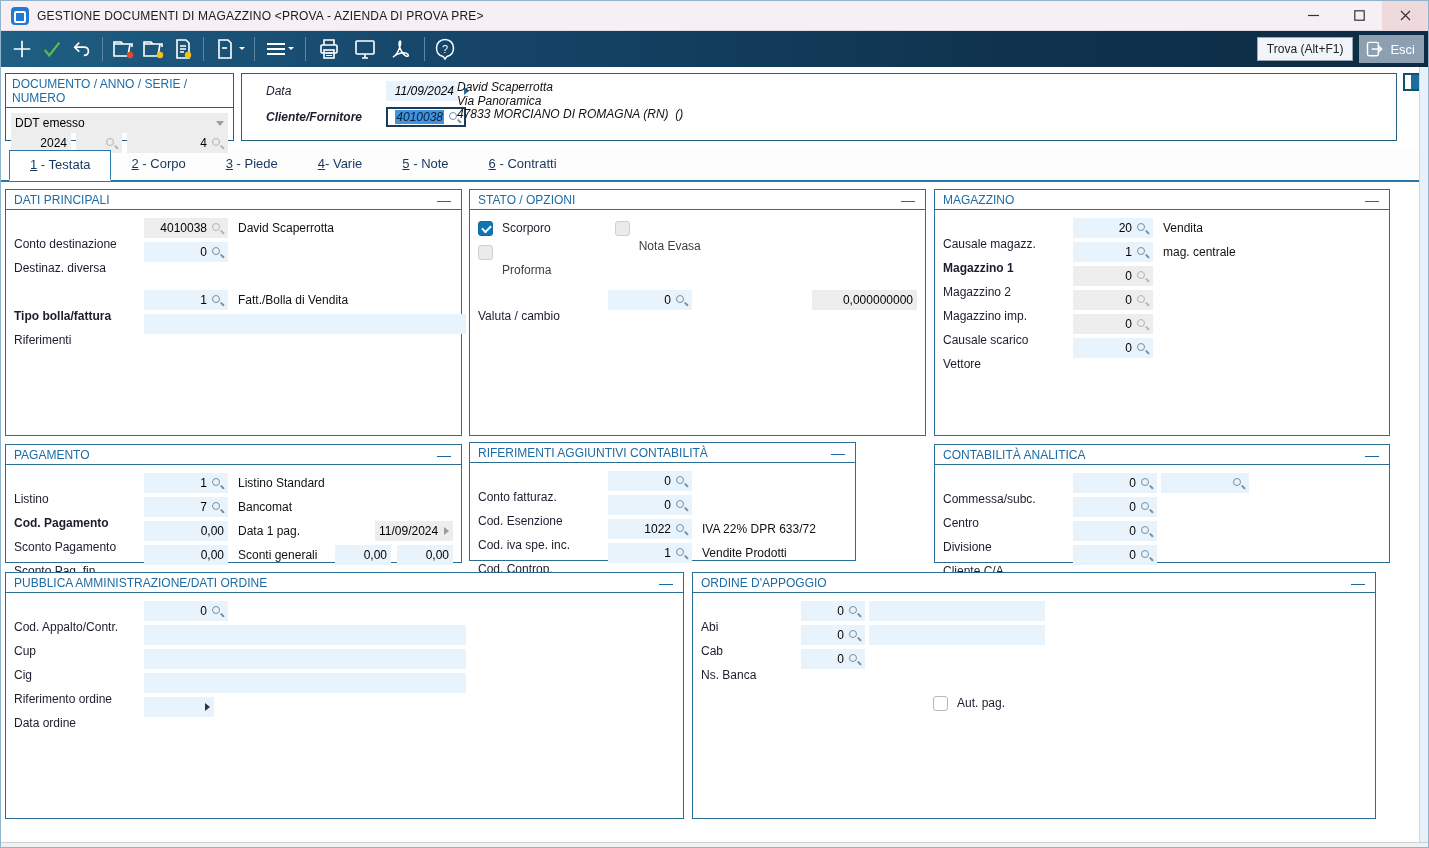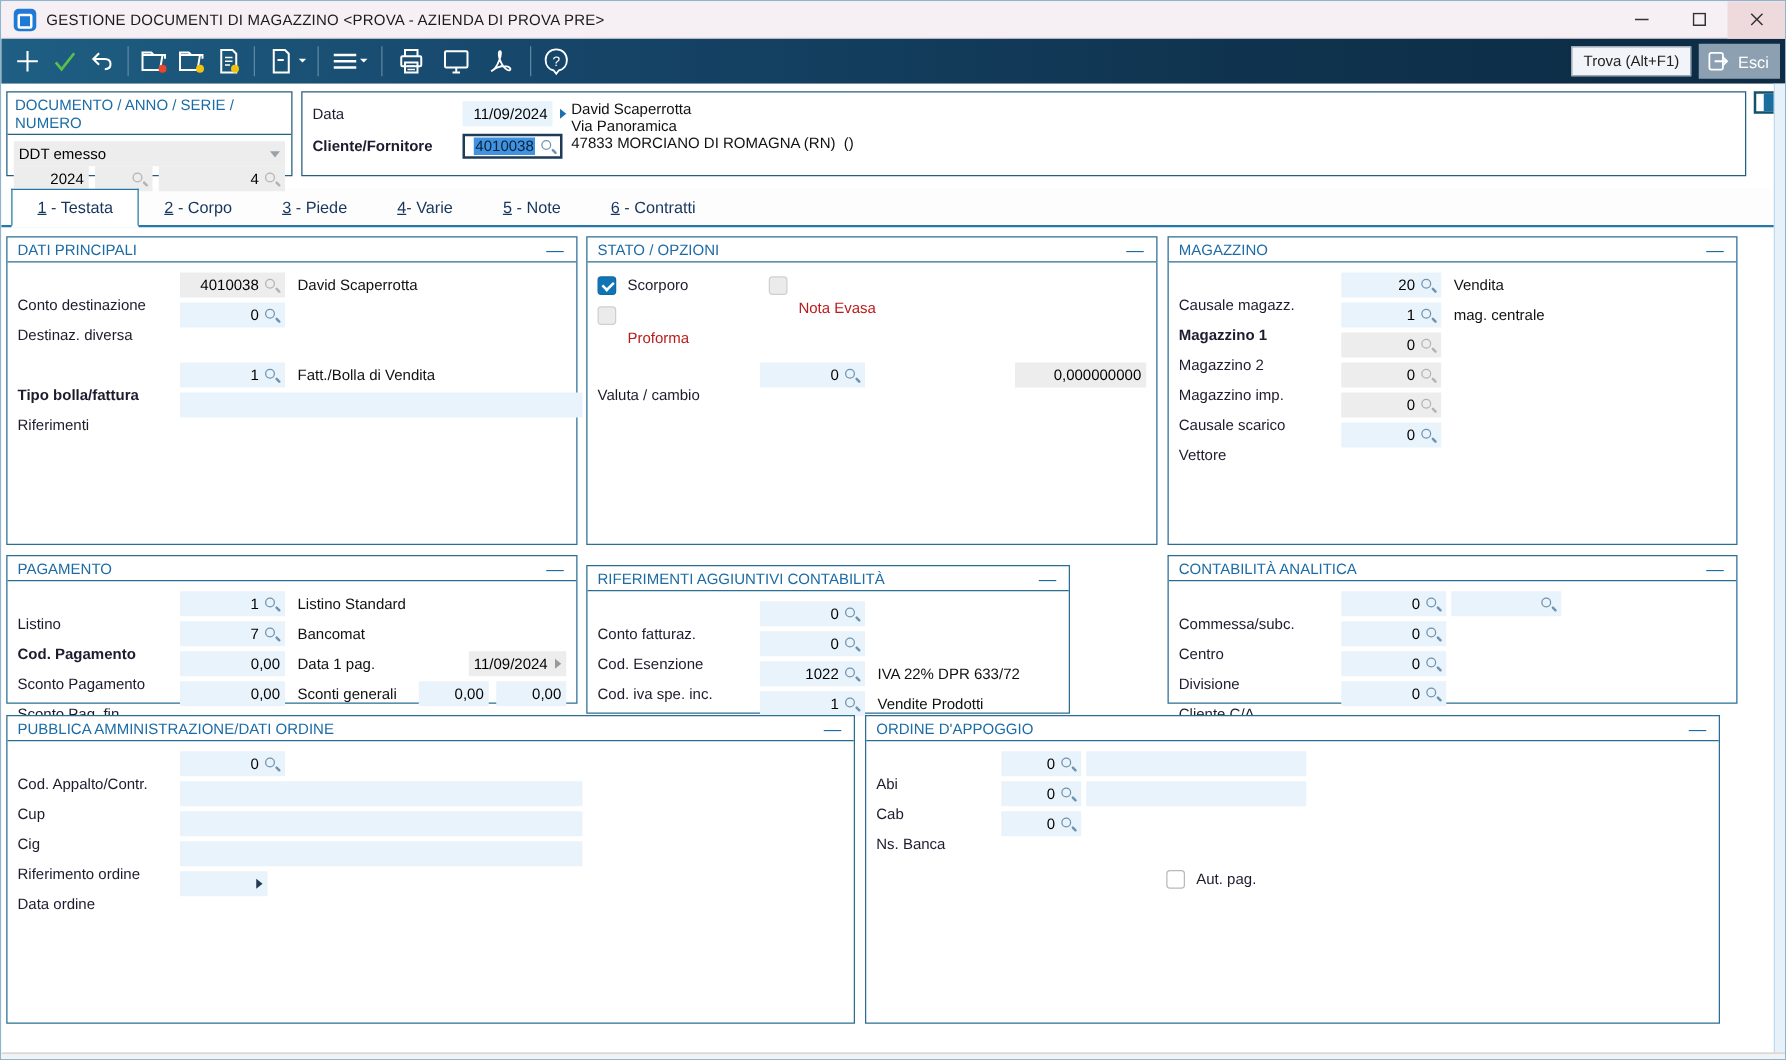--- a/index.html
+++ b/index.html
@@ -28,21 +28,21 @@
   .esci { background:#8da0b2; color:#fff; height:28px; padding:0 9px 0 6px; margin-left:6px;
     display:flex; align-items:center; gap:5px; font-size:13px; }
 
   
   .headerband { position:relative; height:83px; background:#fff; }
   .fieldset { position:absolute; border:1.5px solid #235f7e; background:#fff; }
   .fs-doc { left:4px; top:6px; width:229px; height:68px; }
   .fs-doc .fstitle { color:#1c6ba5; font-size:12px; padding:3px 6px 2px; border-bottom:1.5px solid #235f7e; }
   .fs-doc .ddrow { margin:5px 5px 0; }
   .fs-doc .fldrow { display:flex; gap:5px; margin:0 5px 0; }
-  .fs-main { left:240px; top:6px; width:1156px; height:68px; padding:6px 8px 0; }
+  .fs-main { left:240px; top:6px; width:1156px; height:68px; padding:6px 24px 0;font-style:italic; }
   .hrow { display:flex; align-items:center; height:22px; }
   .hlabel { width:120px; }
   .addr { position:absolute; left:215px; top:7px; line-height:13.5px; color:#111; }
   .toggleicon { position:absolute; left:1402px; top:6px; width:19px; height:18px; border:2px solid #14516e;
     background:#fff; }
   .toggleicon::after { content:""; position:absolute; right:0; top:0; width:9px; height:14px; background:#1a6f9e; }
 
   
   .fld { height:20px; background:#e9f3fb; display:flex; align-items:center; padding:0 4px; }
   .fld .val { flex:1; text-align:right; color:#000; white-space:nowrap; }
@@ -57,38 +57,38 @@
     background:#6e93b0; transform:rotate(45deg); border-radius:1px; }
   .mag.dis::before { border-color:#b3b3b3; } .mag.dis::after { background:#b3b3b3; }
   .arrow-r { width:0; height:0; border-left:5px solid #1d6fae; border-top:4px solid transparent;
     border-bottom:4px solid transparent; margin-left:6px; flex:0 0 auto; }
   .arrow-r.dark { border-left-color:#243a52; margin-left:2px; }
   .arrow-r.grey { border-left-color:#9a9a9a; }
   .ddarrow { width:0; height:0; border-top:5px solid #9aa0a6; border-left:4px solid transparent;
     border-right:4px solid transparent; margin-left:auto; }
 
   
-  .tabstrip { height:32px; display:flex; align-items:center; padding-left:8px; border-bottom:2px solid #2577a8;
+  .tabstrip { height:32px; display:flex; align-items:flex-start; padding-left:8px; border-bottom:2px solid #2577a8;
     background:#fdfdfd; }
   .tab { padding:6px 20px 7px; color:#17365d; font-size:13px; position:relative; margin-bottom:-2px; }
   .tab .tnum { text-decoration:underline; }
   .tab.active { background:#fff; border:1.5px solid #2577a8; border-bottom:2px solid #fff; }
 
   
   .content { position:relative; height:667px; background:#fff; }
   .panel { position:absolute; border:1.5px solid #2b6e94; background:#fff; }
   .ptitle { display:flex; align-items:center; color:#1c6ba5; font-size:12px; padding:3px 8px 2px;
     border-bottom:1.5px solid #2b6e94; }
   .pmin { margin-left:auto; color:#1c6ba5; font-size:14px; line-height:10px; padding:0 2px; }
   .pbody { padding:8px 8px 0; }
   .row { display:flex; align-items:center; height:20px; margin-bottom:4px; }
   .lbl { width:130px; flex:0 0 auto;margin-top:32px; }
   .lbl.w100 { width:100px; }
   .bold { font-weight:bold; }
-  .greylbl { color:#b91c1c;margin-top:36px; }
+  .greylbl { color:#404040;margin-top:36px; }
   .desc { margin-left:10px; color:#111; white-space:nowrap; }
   .w84 { width:84px; flex:0 0 auto; } .w80 { width:80px; flex:0 0 auto; }
   .w62 { width:64px; flex:0 0 auto; } .w56 { width:56px; flex:0 0 auto; }
   .w70 { width:70px; flex:0 0 auto; } .w78 { width:78px; flex:0 0 auto; }
   .w88 { width:88px; flex:0 0 auto; } .w105 { width:105px; flex:0 0 auto; } .w322 { width:322px; flex:0 0 auto; } .w176 { width:176px; flex:0 0 auto; }
   .gap24 { height:24px; } .gap20 { height:20px; }
   .cb { width:15px; height:15px; border:1px solid #b9b9b9; background:#fff; border-radius:3px;
     flex:0 0 auto; position:relative; }
   .cb.checked { background:#1174b5; border-color:#0e6aa8; }
   .cb.checked::after { content:""; position:absolute; left:3px; top:3.5px; width:7px; height:4px;
@@ -444,21 +444,21 @@
         <div class="fld w56 ml-auto">
           <span class="val">0,00</span>
         </div>
         <div class="fld w56" style="margin-left:6px">
           <span class="val">0,00</span>
         </div>
       </div>
     </div>
   </div>
 
-  <div class="panel" style="left:468px;top:270px;width:387px;height:119px">
+  <div class="panel" style="left:468px;top:260px;width:387px;height:119px">
     <div class="ptitle">
         <span>RIFERIMENTI AGGIUNTIVI CONTABILITÀ</span>
         <span class="pmin">—</span>
       </div>
     <div class="pbody">
       <div class="row">
         <span class="lbl">Conto fatturaz.</span>
         <div class="fld w84">
           <span class="val">0</span>
           <span class="mag"></span>

